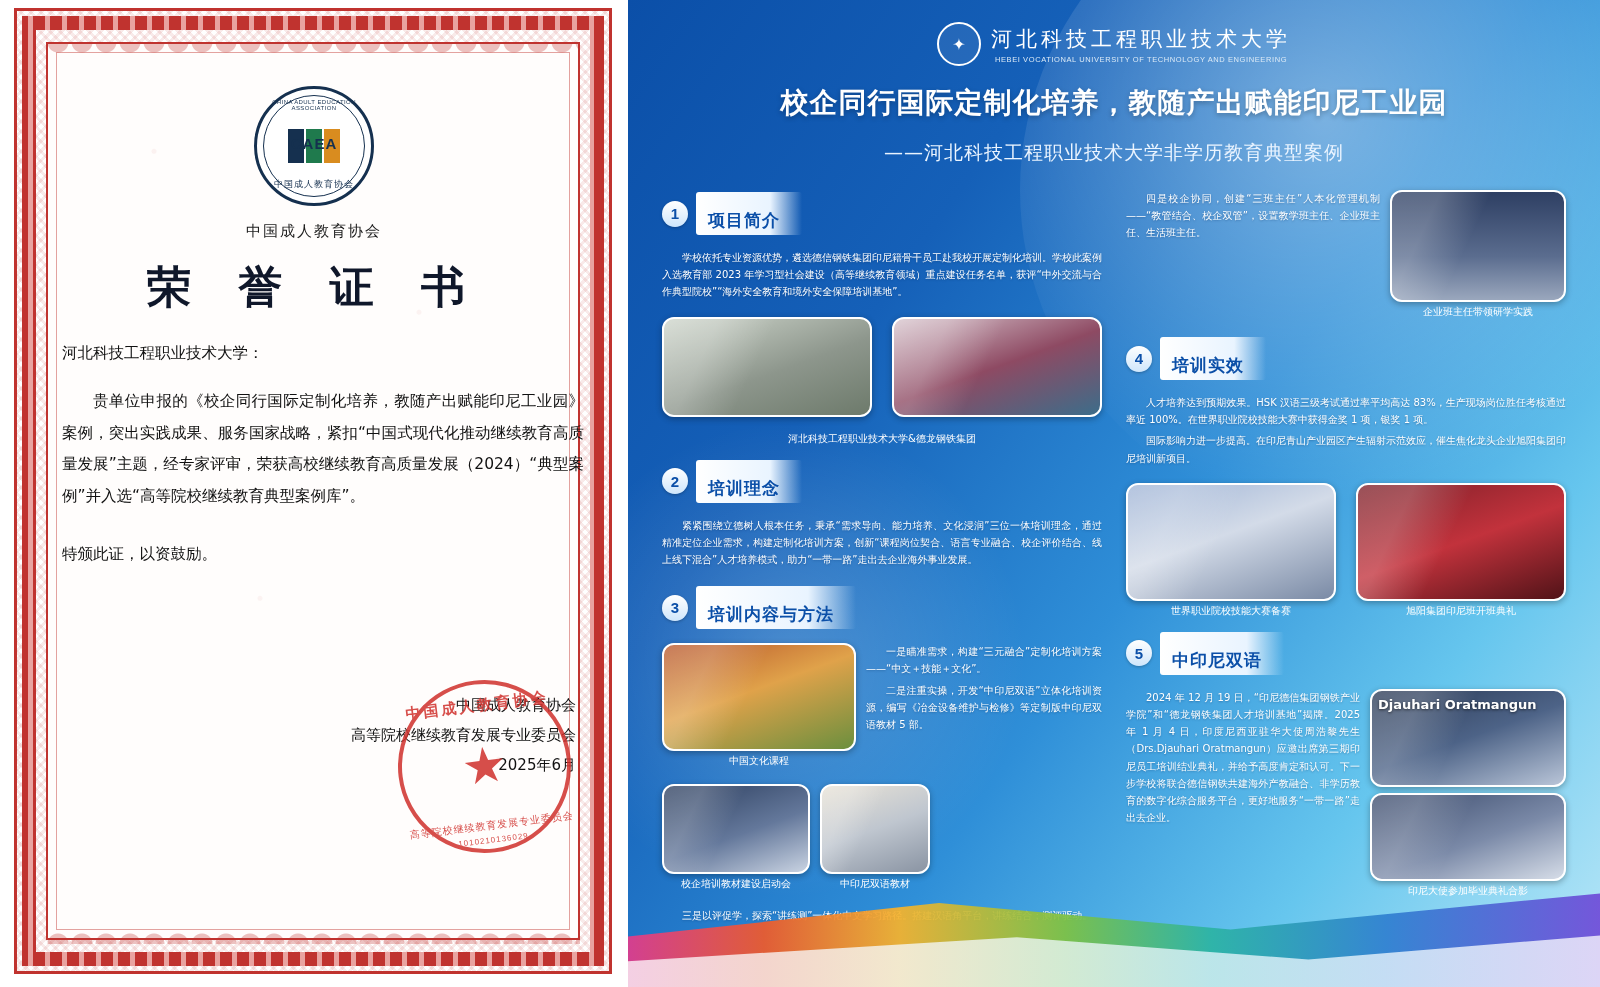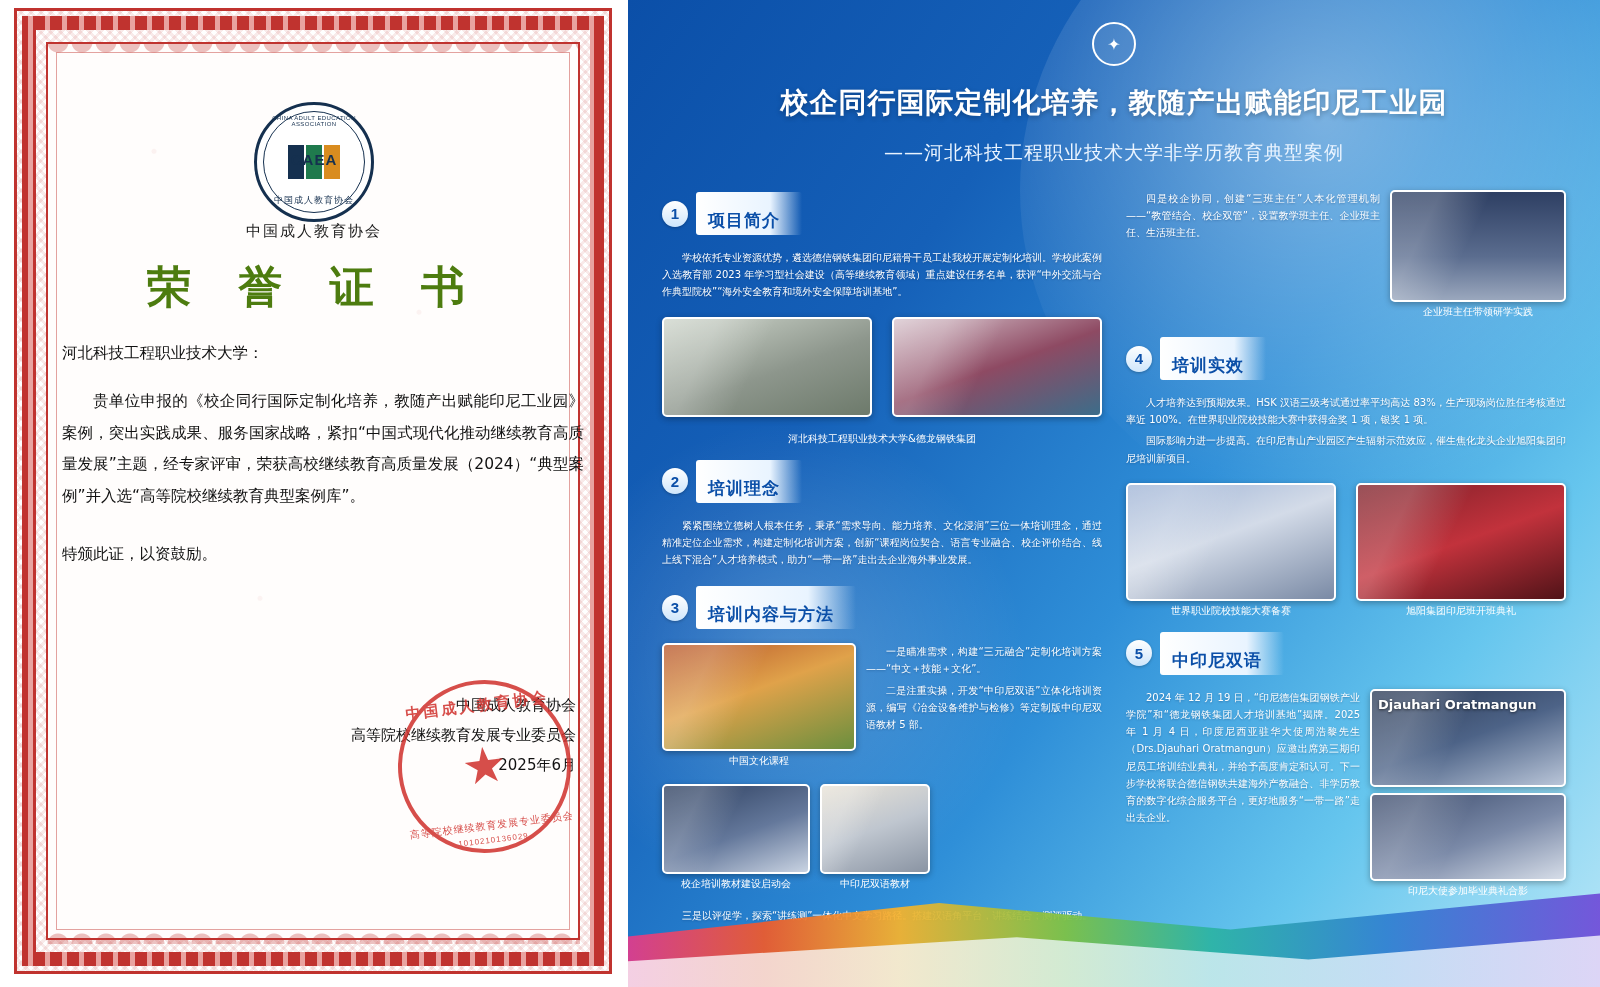--- a/index.html
+++ b/index.html
@@ -48,21 +48,21 @@
   .scallop{
     position:absolute;left:46px;top:42px;width:534px;height:86px;
     background:
       radial-gradient(circle at 12px 0, rgba(192,51,47,.55) 0 10px, transparent 11px) repeat-x;
     background-size:24px 24px;
     opacity:.55;
   }
   .scallop.b{top:auto;bottom:-4px;transform:scaleY(-1);top:858px;}
 
   .emblem{
-    position:absolute;left:50%;top:102px;transform:translateX(-50%);
+    position:absolute;left:50%;top:86px;transform:translateX(-50%);
     width:114px;height:114px;border-radius:50%;
     border:3px solid #15304f;
     display:flex;align-items:center;justify-content:center;
     background:#fff;
   }
   .emblem:before{
     content:"";position:absolute;left:6px;top:6px;right:6px;bottom:6px;
     border:1px solid #15304f;border-radius:50%;
   }
   .emblem-core{
@@ -84,21 +84,21 @@
     position:absolute;top:46px;left:0;right:0;text-align:center;
     font-size:15px;font-weight:bold;color:#15304f;letter-spacing:1px;
   }
   .org-name{
     position:absolute;left:0;right:0;top:222px;text-align:center;
     font-size:15px;color:#1b1b1b;letter-spacing:2px;
     font-family:"DejaVu Sans",sans-serif;
   }
   .cert-title{
     position:absolute;left:0;right:0;top:258px;text-align:center;
-    font-size:44px;font-weight:bold;color:#4d7c0f;letter-spacing:16px;
+    font-size:44px;font-weight:bold;color:#0f172a;letter-spacing:16px;
     font-family:"DejaVu Serif","Liberation Serif",serif;
   }
   .cert-body{
     position:absolute;left:62px;right:44px;top:338px;
     font-size:15.5px;line-height:2.05;color:#111;
     font-family:"DejaVu Sans",sans-serif;
     text-align:justify;
   }
   .cert-body p{margin:0 0 16px 0;}
   .cert-body .indent{text-indent:2em;}
@@ -200,21 +200,21 @@
   }
   .p-text{
     color:#ffffff;font-size:10px;line-height:1.72;text-align:justify;
     font-family:"DejaVu Sans",sans-serif;
     text-shadow:0 1px 2px rgba(0,40,90,.35);
   }
   .p-text p{margin:0 0 4px 0;text-indent:2em;}
 
   .photo-row{display:flex;gap:20px;}
   .photo{
-    position:relative;border:2px solid #fff;border-radius:5px;overflow:hidden;
+    position:relative;border:2px solid #fff;border-radius:12px;overflow:hidden;
     box-shadow:0 2px 6px rgba(0,0,0,.3);
   }
   .ph-cap{
     text-align:center;color:#ffffff;font-size:10px;margin-top:3px;
     font-family:"DejaVu Sans",sans-serif;
   }
   .ph-a{background:linear-gradient(160deg,#cfd6cc,#8d968c 55%,#6d7a6b);}
   .ph-b{background:linear-gradient(160deg,#d9c7cf,#8e4a63 50%,#3c6d8a);}
   .ph-c{background:linear-gradient(180deg,#2e3f63,#5b6d8f 60%,#9aa7bd);}
   .ph-d{background:linear-gradient(160deg,#9fb4d6,#d3dbe8 45%,#7a8aa5);}
@@ -282,20 +282,24 @@
     </div>
   </div>
 
   <div class="poster">
     <div class="poster-swirl"></div>
     <div class="poster-swirl2"></div>
 
     <div class="p-header">
       <div class="p-logo">
         <div class="p-logo-mark">✦</div>
+        <div>
+          <div class="p-logo-cn">河北科技工程职业技术大学</div>
+          <div class="p-logo-en">HEBEI VOCATIONAL UNIVERSITY OF TECHNOLOGY AND ENGINEERING</div>
+        </div>
       </div>
       <div class="p-title">校企同行国际定制化培养，教随产出赋能印尼工业园</div>
       <div class="p-subtitle">——河北科技工程职业技术大学非学历教育典型案例</div>
     </div>
 
     <div class="p-cols">
 
       <div class="p-col">
 
         <div class="sec-head">

